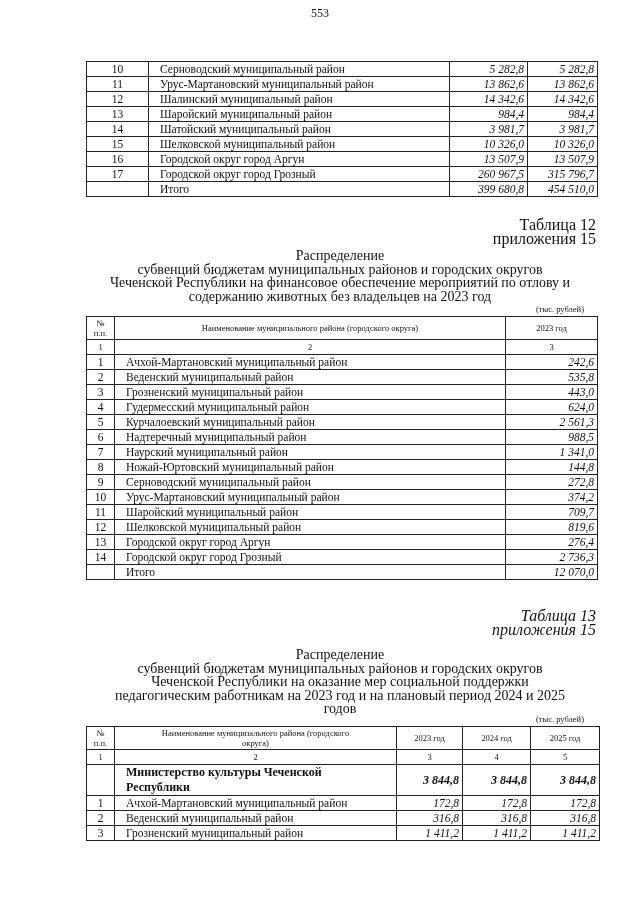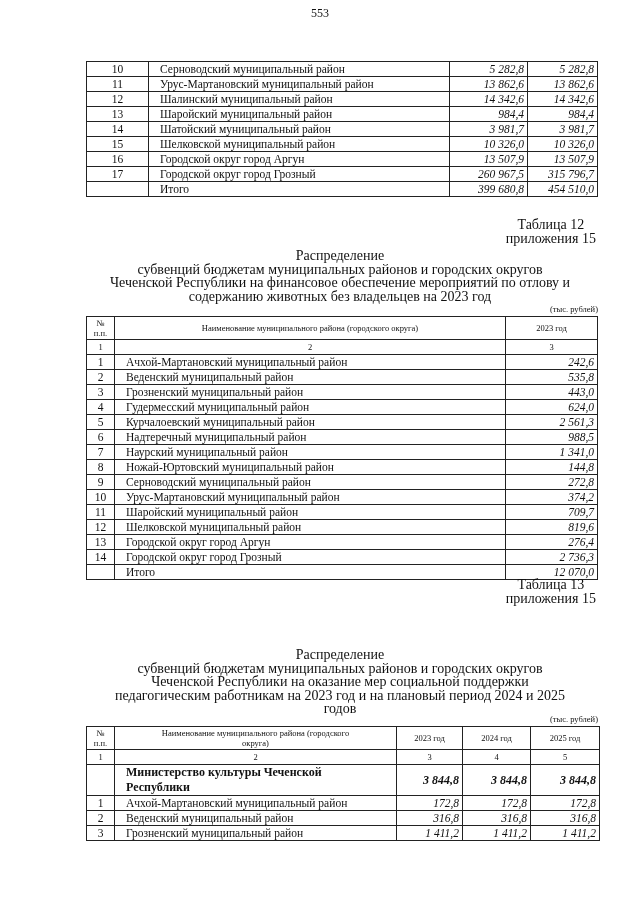--- a/index.html
+++ b/index.html
@@ -7,23 +7,23 @@
       width: 640px; height: 905px; position: relative; overflow: hidden;
       font-family: "Liberation Serif", "DejaVu Serif", serif; color: #111;
     }
     .page-number { position: absolute; top: 6px; left: 0; width: 640px; text-align: center; font-size: 12px; }
     table { border-collapse: collapse; position: absolute; table-layout: fixed; border-radius: 12px; }
     td { border: 1px solid #222; padding: 0 3px; font-size: 11.5px; line-height: 14px; height: 14px; white-space: nowrap; overflow: hidden; }
     td.c { text-align: center; }
     td.r { text-align: right; font-style: italic; }
     td.l { text-align: left; padding-left: 11px; }
     .hdr td { font-size: 8.5px; line-height: 10px; }
-    .caption-right { position: absolute; right: 44px; text-align: center; font-size: 14px; line-height: 14px; }
+    .caption-right { position: absolute; right: 44px; text-align: right; font-size: 16px; line-height: 14px; }
     .title { position: absolute; left: 80px; width: 520px; text-align: center; font-size: 14px; line-height: 13.5px; }
-    .unit { position: absolute; right: 42px; font-size: 8.5px; }
+    .unit { position: absolute; right: 56px; font-size: 8.5px; }
     .bold td.b { font-weight: bold; font-size: 12px; }
   </style>
 </head>
 <body>
 
 <div class="page-number">553</div>
 
 <table style="left:86px; top:61px; width:511px;">
   <colgroup>
       <col style="width:62px">
@@ -192,21 +192,21 @@
         <td class="r">2 736,3</td>
       </tr>
       <tr>
         <td class="c"></td>
         <td class="l">Итого</td>
         <td class="r">12 070,0</td>
       </tr>
     </tbody>
 </table>
 
-<div class="caption-right" style="top:578px;">
+<div class="caption-right" style="top:609px;font-style:italic;">
   <div>Таблица 13</div>
   <div>приложения 15</div>
 </div>
 <div class="title" style="top:648px;">
   <div>Распределение</div>
   <div>субвенций бюджетам муниципальных районов и городских округов</div>
   <div>Чеченской Республики на оказание мер социальной поддержки</div>
   <div>педагогическим работникам на 2023 год и на плановый период 2024 и 2025</div>
   <div>годов</div>
 </div>

